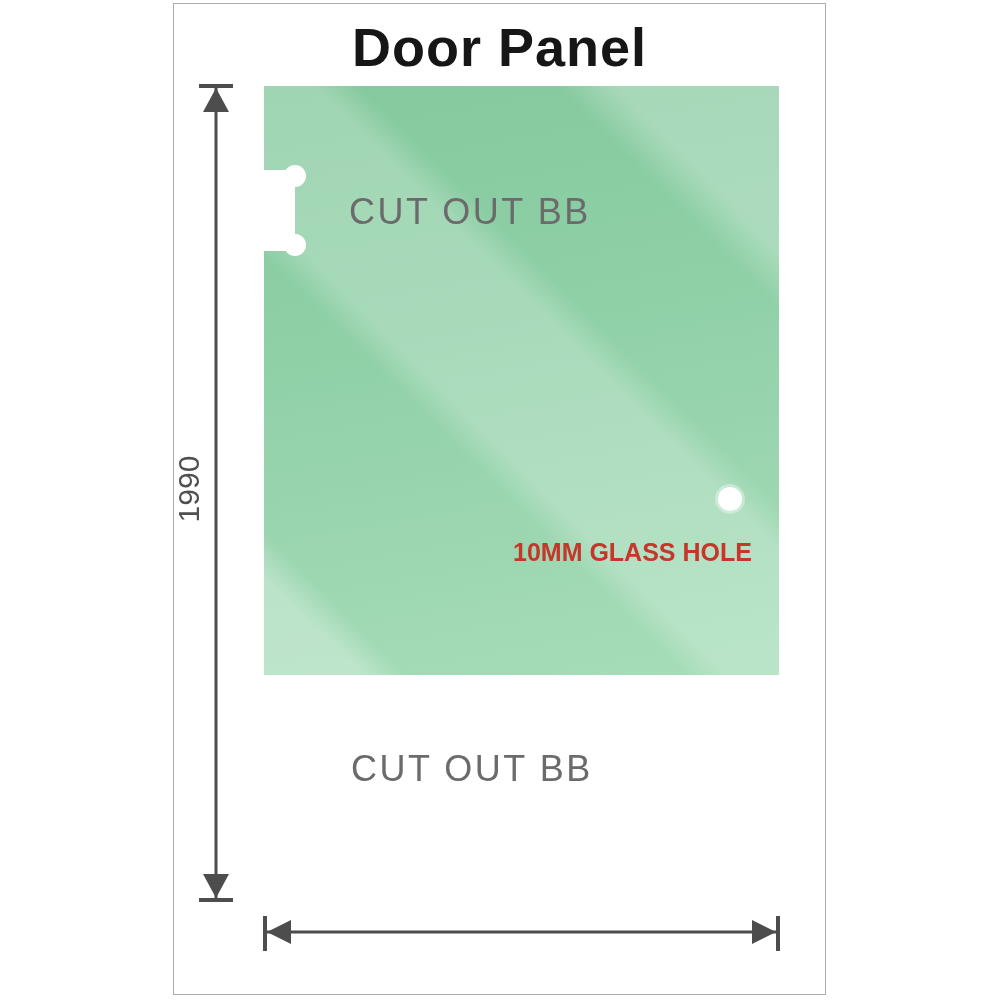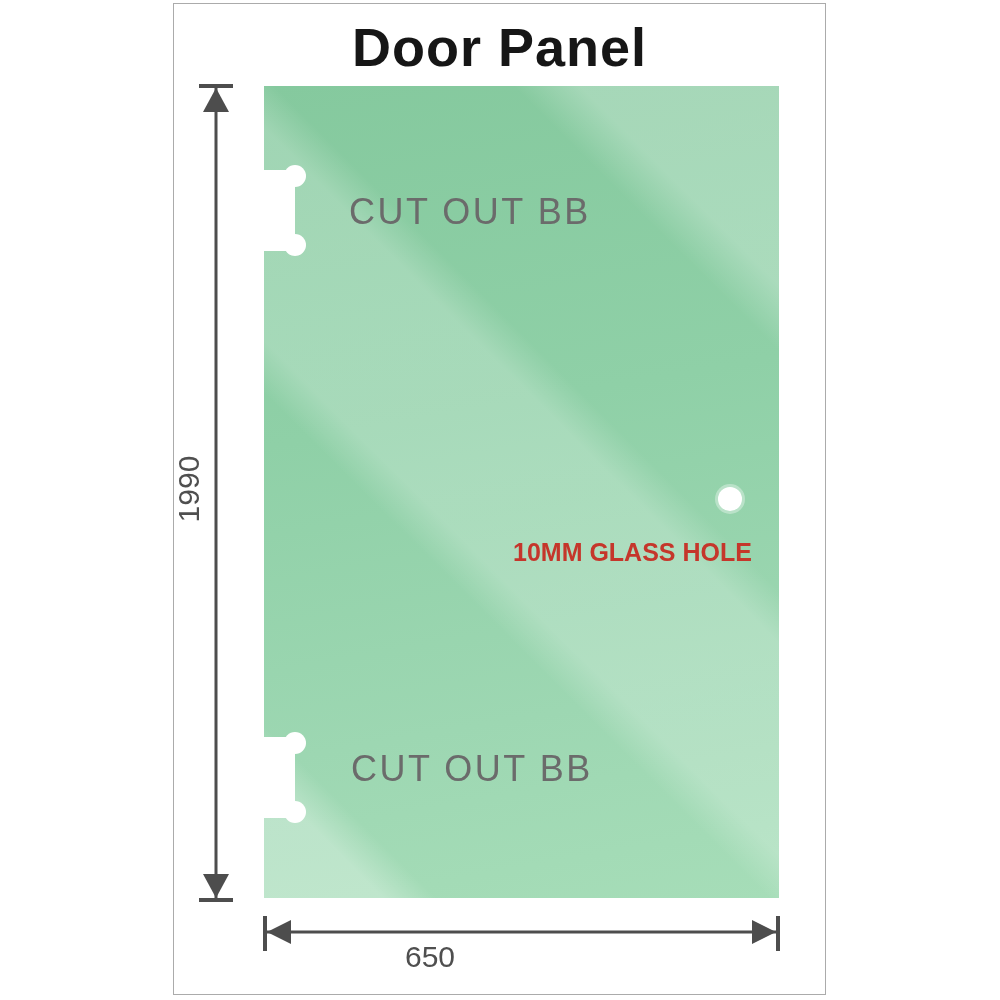--- a/index.html
+++ b/index.html
@@ -6,21 +6,21 @@
   html, body { width: 1000px; height: 1000px; background: #ffffff; overflow: hidden;
     font-family: "Liberation Sans", sans-serif; }
   .stage { position: relative; width: 1000px; height: 1000px; background: #fff; }
 
   .frame { position: absolute; left: 173px; top: 3px; width: 653px; height: 992px;
     background: #ffffff; border: 1px solid #ababab; }
 
   .title { position: absolute; left: 0; top: 12px; width: 100%; text-align: center;
     font-size: 54px; font-weight: bold; color: #161616; letter-spacing: 1px; }
 
-  .panel { position: absolute; left: 90px; top: 82px; width: 515px; height: 812px;
+  .panel { position: absolute; left: 90px; top: 82px; width: 515px; height: 589px;
     background:
       linear-gradient(45deg,
         rgba(255,255,255,0.30) 0%, rgba(255,255,255,0.30) 9%, rgba(255,255,255,0) 13%,
         rgba(255,255,255,0) 38%, rgba(255,255,255,0.22) 42%, rgba(255,255,255,0.22) 58%,
         rgba(255,255,255,0) 62%, rgba(255,255,255,0) 80%,
         rgba(255,255,255,0.26) 85%, rgba(255,255,255,0.26) 100%),
       linear-gradient(170deg, #85c99e 0%, #8fd0a7 40%, #9dd7b2 75%, #a6ddb8 100%);
   }
 
   .cutout { position: absolute; left: 0; width: 46px; height: 94px; }
@@ -86,16 +86,15 @@
     </svg>
     <div class="dim-label dim-label-height">1990</div>
 
     <svg class="dim-h" width="525" height="48" viewBox="0 0 525 48">
       <line x1="6" y1="10" x2="6" y2="45" stroke="#4d4d4d" stroke-width="4"></line>
       <line x1="519" y1="10" x2="519" y2="45" stroke="#4d4d4d" stroke-width="4"></line>
       <line x1="8" y1="26" x2="517" y2="26" stroke="#4d4d4d" stroke-width="3"></line>
       <polygon points="8,26 32,14 32,38" fill="#4d4d4d"></polygon>
       <polygon points="517,26 493,14 493,38" fill="#4d4d4d"></polygon>
     </svg>
-    <div class="dim-label dim-label-width">650</div>
 
   </div>
 </div>
 
 </body></html>

